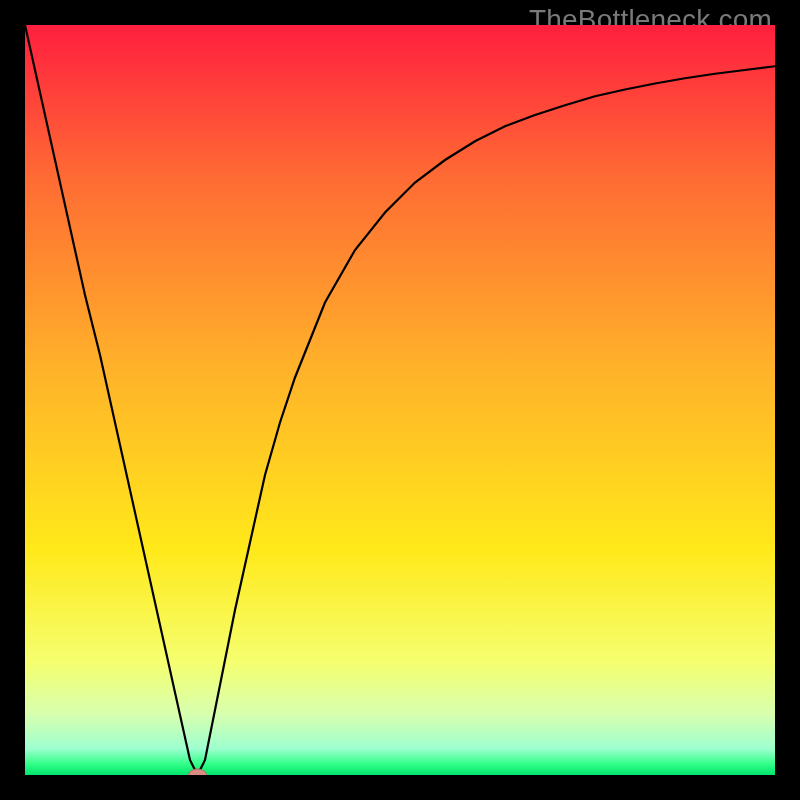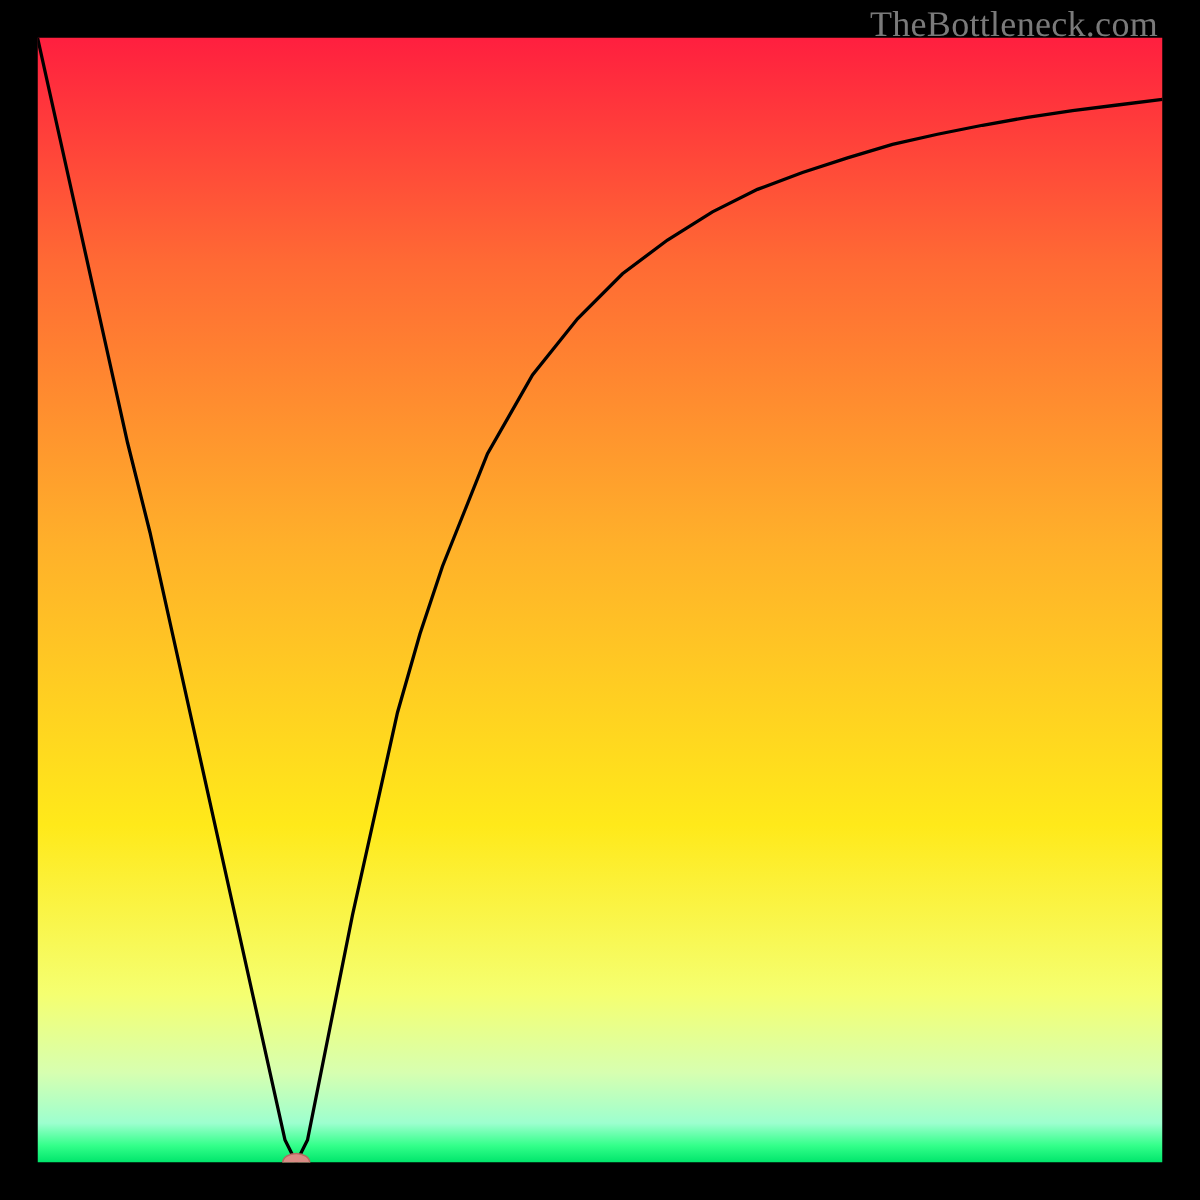--- a/index.html
+++ b/index.html
@@ -15,22 +15,22 @@
     left: 25px;
     top: 25px;
     width: 750px;
     height: 750px;
     box-sizing: border-box;
   }
   .attribution {
     position: absolute;
     top: 4px;
     right: 28px;
-    font-family: Liberation Serif, serif;
-    font-size: 24px;
+    font-family: Liberation Sans, sans-serif;
+    font-size: 28px;
     color: #7a7a7a;
     letter-spacing: 0.2px;
   }
   svg { display: block; }
 </style>
 </head>
 <body>
 
 <div class="attribution">TheBottleneck.com</div>
 

